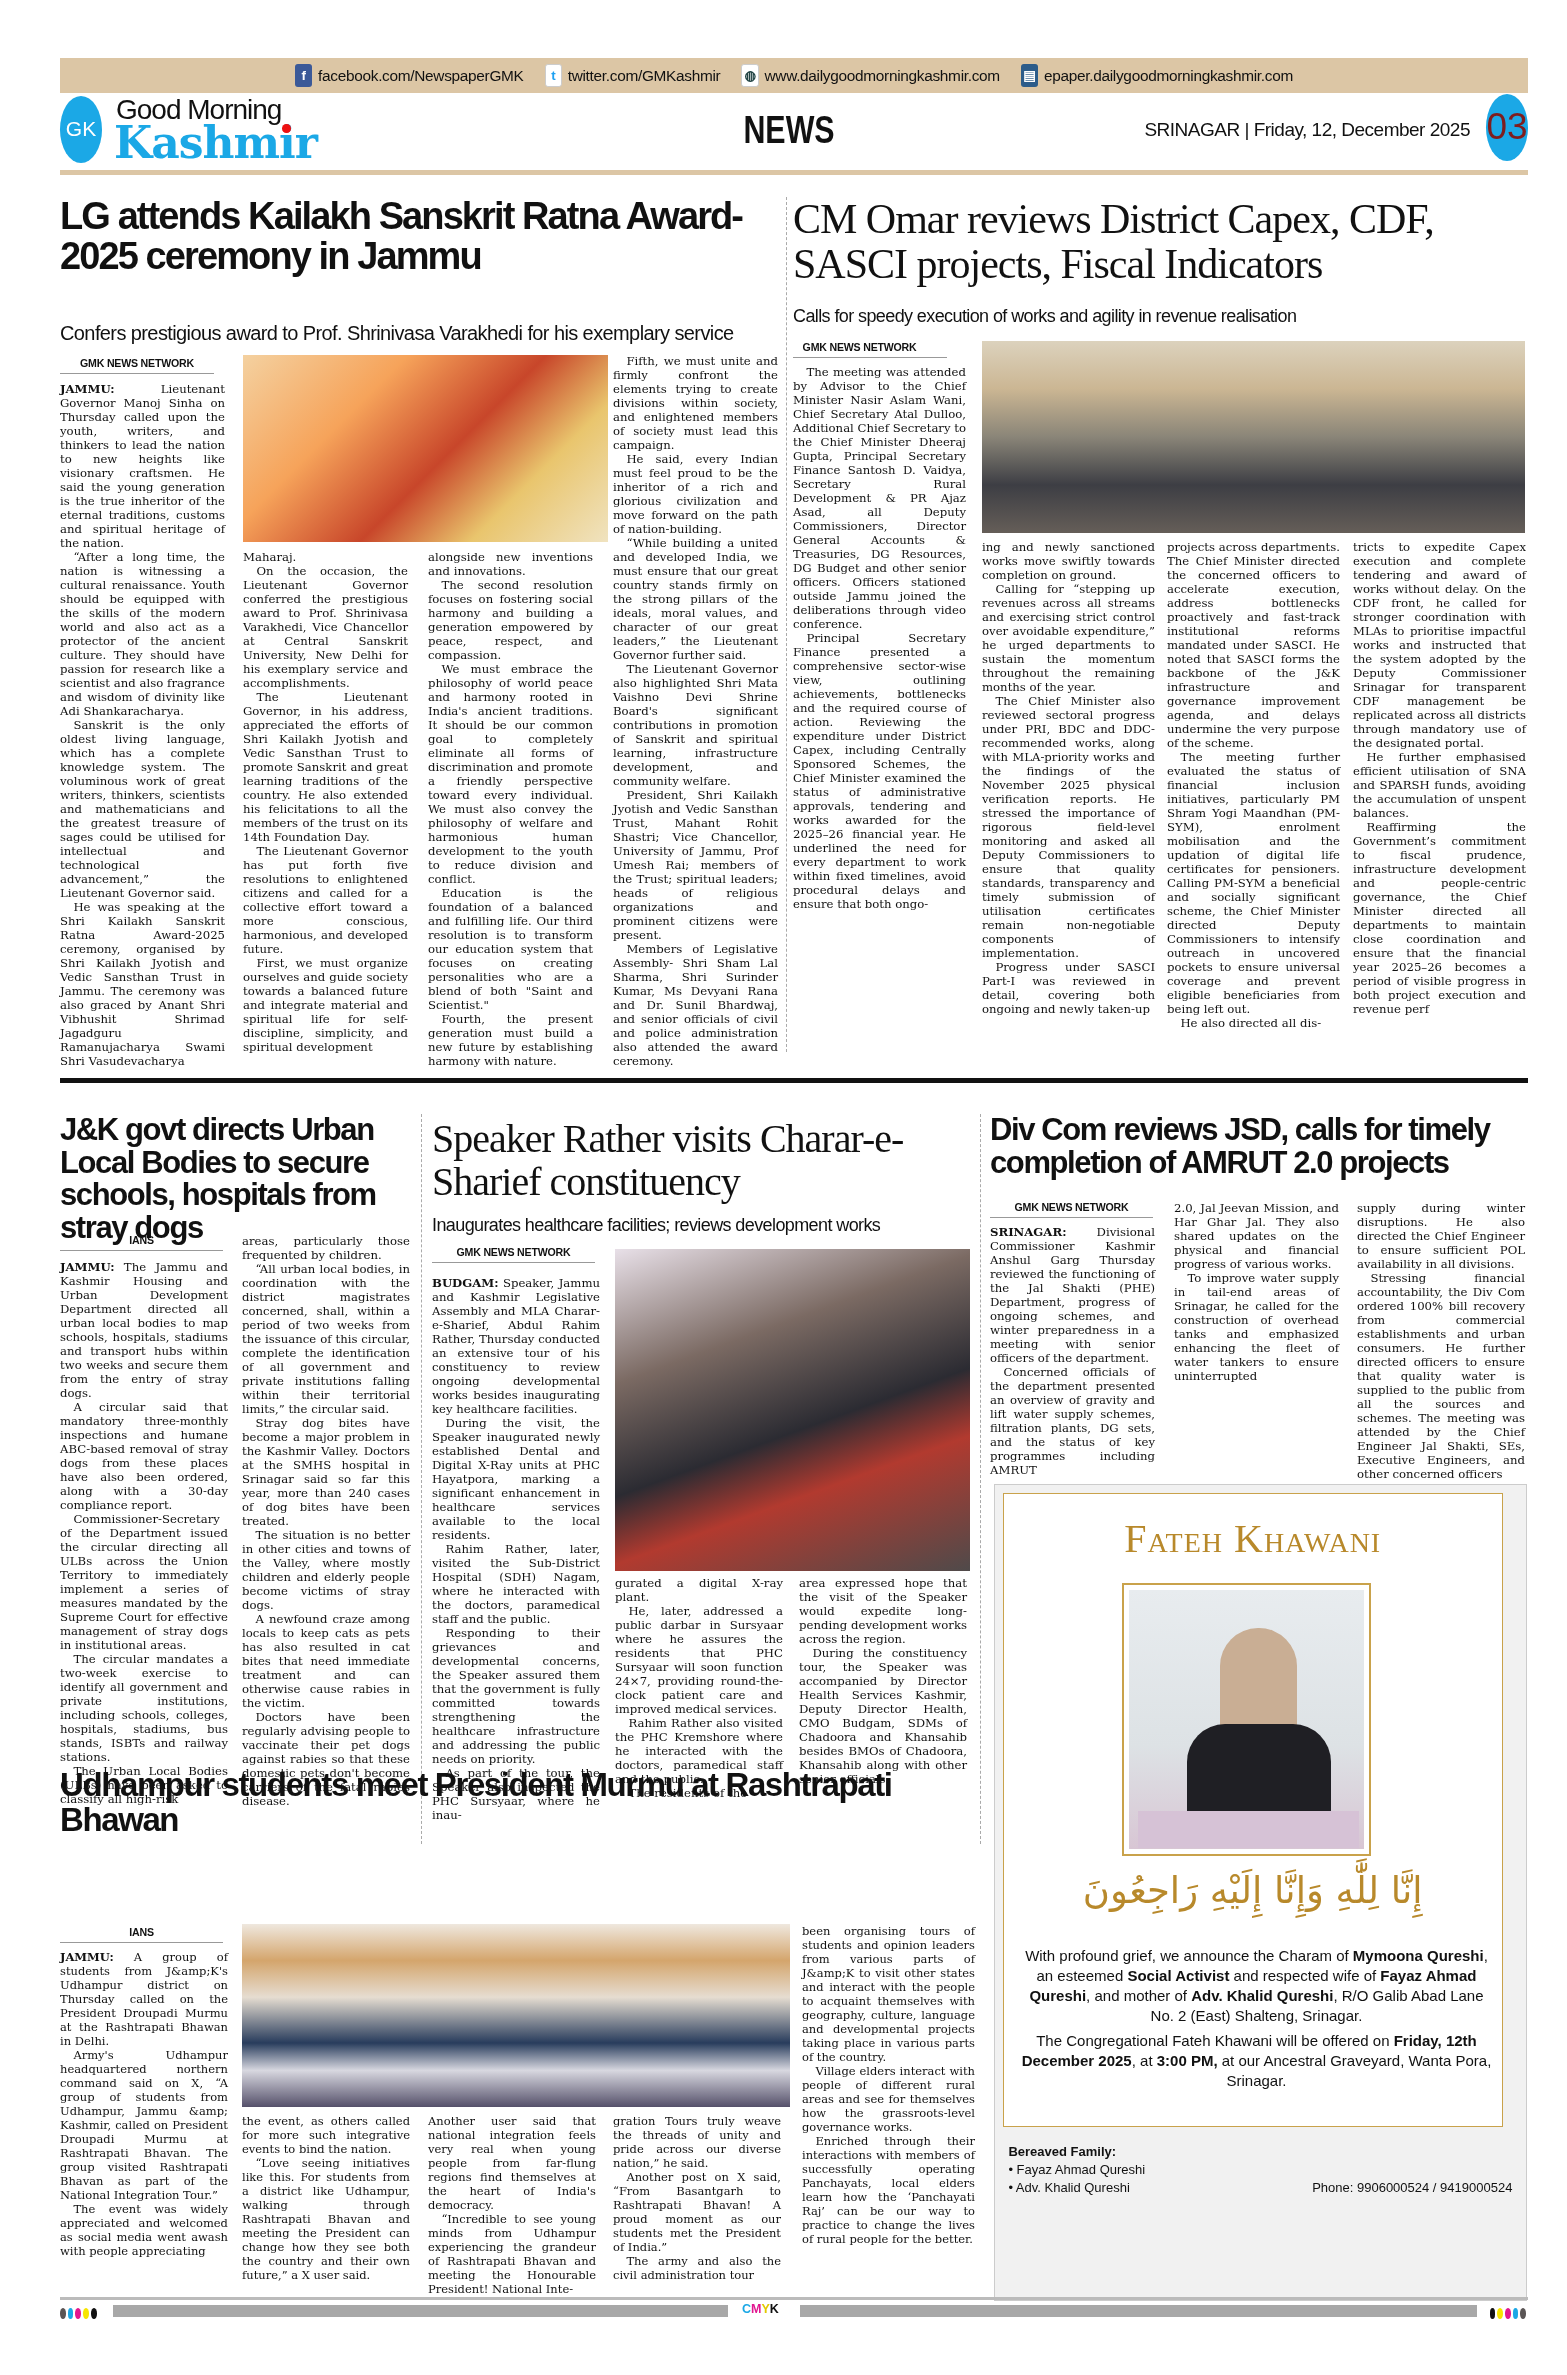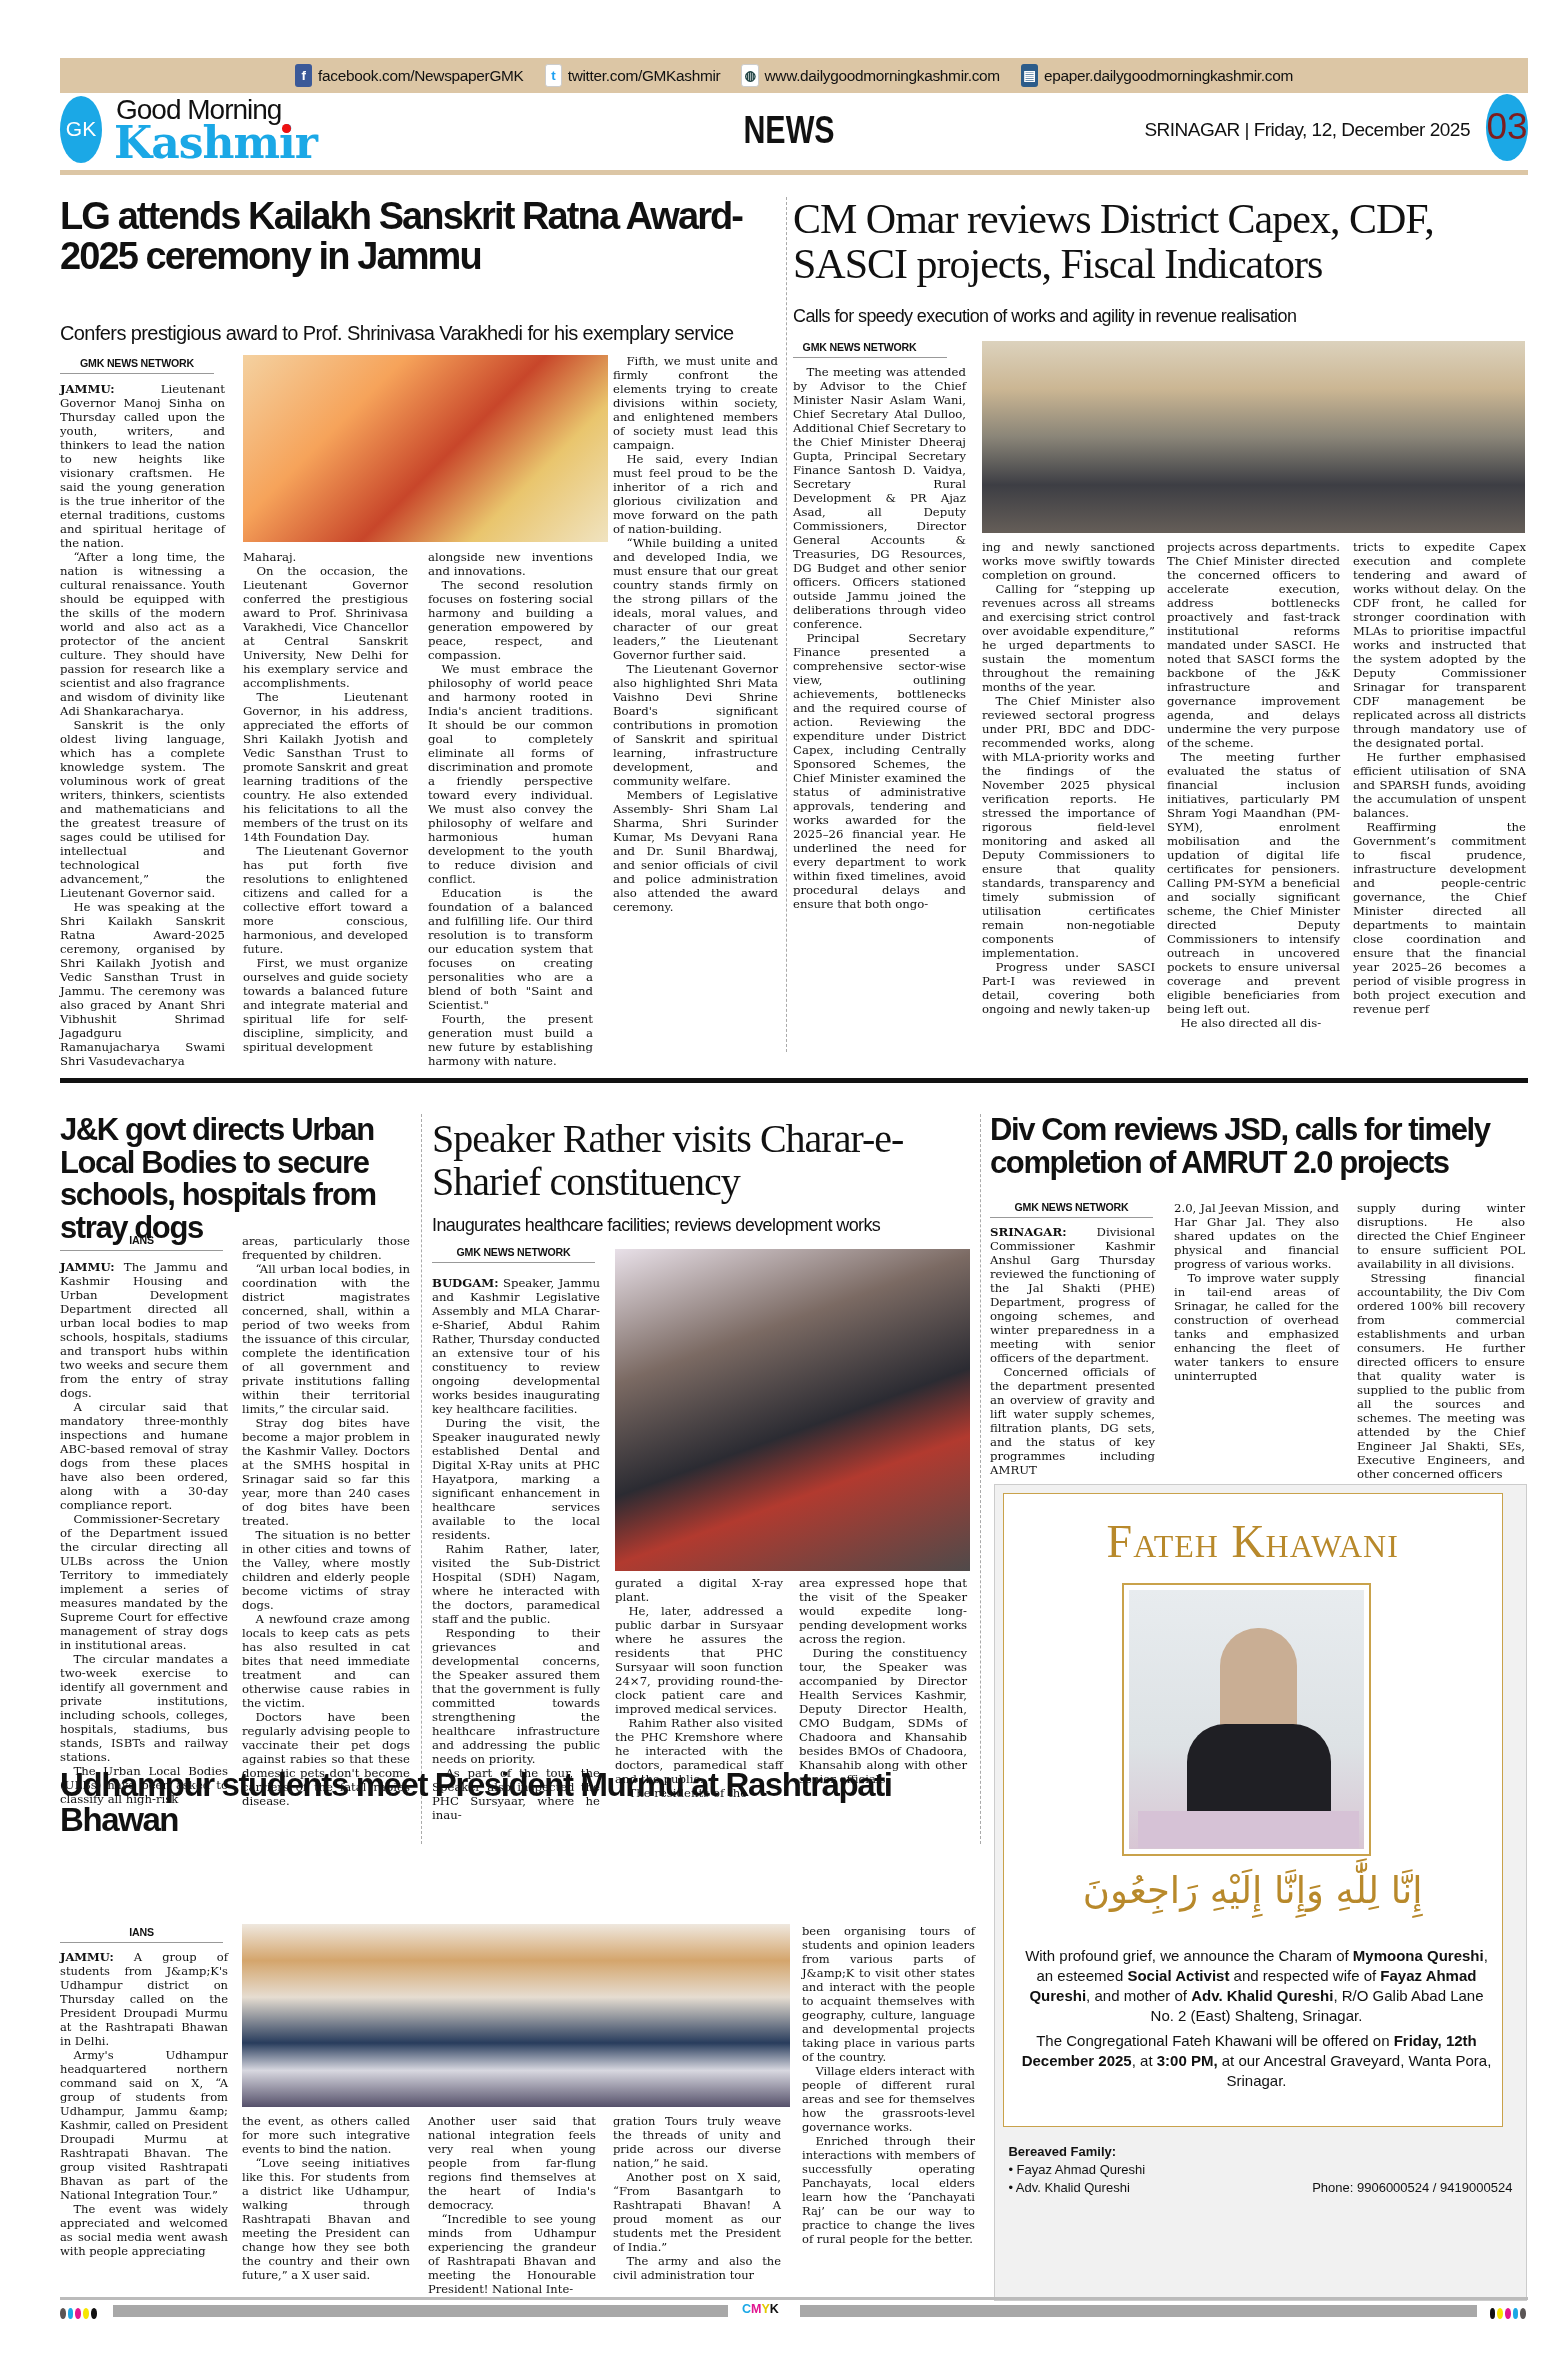--- a/index.html
+++ b/index.html
@@ -22,21 +22,21 @@
 .deck{font-family:"Liberation Sans",sans-serif;font-size:20px;letter-spacing:-0.6px}
 .byline{font-family:"Liberation Sans",sans-serif;font-weight:bold;font-size:10.6px;text-align:center;border-bottom:1.9px solid #999;padding-bottom:3.8px;letter-spacing:-0.2px}
 .col{position:absolute;font-size:11.7px;line-height:14px;text-align:justify;hyphens:auto}
 .col p{text-indent:13.4px}
 .col p.first{text-indent:0}
 .photo{position:absolute;overflow:hidden}
 .vdash{position:absolute;border-left:1px dashed #aaa}
 .hrule{position:absolute;height:4.8px;background:#111}
 .ad{left:994px;top:1484px;width:533px;height:817px;background:#f1f1f1;border:1px solid #ccc}
 .ad-inner{position:absolute;left:7.7px;top:7.7px;width:500px;height:634px;background:#fff;border:1.9px solid #c9a24b}
-.ad-title{position:absolute;left:0;width:100%;top:21px;text-align:center;font-family:"Liberation Serif",serif;font-size:46px;color:#b8892b;letter-spacing:1px}
+.ad-title{position:absolute;left:0;width:100%;top:21px;text-align:center;font-family:"Liberation Serif",serif;font-size:40px;color:#b8892b;letter-spacing:1px}
 .ad-photo{position:absolute;left:120px;top:91px;width:245px;height:269px;border:5.8px solid #fff;outline:2.9px solid #c9a24b;background:linear-gradient(180deg,#e8ecef 0%,#dde2e5 60%,#d8c6d4 100%)}
 .ad-arabic{position:absolute;left:0;width:100%;top:375px;text-align:center;font-family:"DejaVu Sans",sans-serif;font-size:37px;color:#b8892b;direction:rtl}
 .ad-text{position:absolute;left:17.3px;width:471px;top:452px;text-align:center;font-family:"Liberation Sans",sans-serif;font-size:15px;line-height:20px}
 .ad-foot{position:absolute;left:13.4px;top:658px;width:504px;font-family:"Liberation Sans",sans-serif;font-size:13px;line-height:18px}
 .footer{left:60px;top:2304px;width:1468px;height:13.4px}
 .dot{display:inline-block;width:5.8px;height:10.6px;border-radius:50%;margin-right:1.9px}
 </style>
 </head>
 <body>
 
@@ -92,20 +92,21 @@
   <p>The second resolution focuses on fostering social harmony and building a generation empowered by peace, respect, and compassion.</p>
   <p>We must embrace the philosophy of world peace and harmony rooted in India's ancient traditions. It should be our common goal to completely eliminate all forms of discrimination and promote a friendly perspective toward every individual. We must also convey the philosophy of welfare and harmonious human development to the youth to reduce division and conflict.</p>
   <p>Education is the foundation of a balanced and fulfilling life. Our third resolution is to transform our education system that focuses on creating personalities who are a blend of both "Saint and Scientist."</p>
   <p>Fourth, the present generation must build a new future by establishing harmony with nature.</p>
 </div>
 <div class="col" style="left:613px;top:354px;width:165px">
   <p>Fifth, we must unite and firmly confront the elements trying to create divisions within society, and enlightened members of society must lead this campaign.</p>
   <p>He said, every Indian must feel proud to be the inheritor of a rich and glorious civilization and move forward on the path of nation-building.</p>
   <p>“While building a united and developed India, we must ensure that our great country stands firmly on the strong pillars of the ideals, moral values, and character of our great leaders,” the Lieutenant Governor further said.</p>
   <p>The Lieutenant Governor also highlighted Shri Mata Vaishno Devi Shrine Board's significant contributions in promotion of Sanskrit and spiritual learning, infrastructure development, and community welfare.</p>
+  <p>President, Shri Kailakh Jyotish and Vedic Sansthan Trust, Mahant Rohit Shastri; Vice Chancellor, University of Jammu, Prof Umesh Rai; members of the Trust; spiritual leaders; heads of religious organizations and prominent citizens were present.</p>
   <p>Members of Legislative Assembly- Shri Sham Lal Sharma, Shri Surinder Kumar, Ms Devyani Rana and Dr. Sunil Bhardwaj, and senior officials of civil and police administration also attended the award ceremony.</p>
 </div>
 <div class="vdash" style="left:786px;top:197px;height:855px"></div>
 
 <div class="abs h-serif" style="left:793px;top:197px;width:740px;font-size:42px">CM Omar reviews District Capex, CDF, SASCI projects, Fiscal Indicators</div>
 <div class="abs deck" style="left:793px;top:306px;width:740px;font-size:18px">Calls for speedy execution of works and agility in revenue realisation</div>
 <div class="abs byline" style="left:793px;top:341px;width:154px;text-align:left;padding-left:9.6px">GMK NEWS NETWORK</div>
 <div class="photo" style="left:982px;top:341px;width:543px;height:192px;background:linear-gradient(180deg,#dcd2bd 0%,#cbb693 25%,#8a8578 50%,#3d3e44 75%,#655e58 100%)"></div>
 <div class="col" style="left:793px;top:365px;width:173px">
   <p>The meeting was attended by Advisor to the Chief Minister Nasir Aslam Wani, Chief Secretary Atal Dulloo, Additional Chief Secretary to the Chief Minister Dheeraj Gupta, Principal Secretary Finance Santosh D. Vaidya, Secretary Rural Development &amp; PR Ajaz Asad, all Deputy Commissioners, Director General Accounts &amp; Treasuries, DG Resources, DG Budget and other senior officers. Officers stationed outside Jammu joined the deliberations through video conference.</p>

